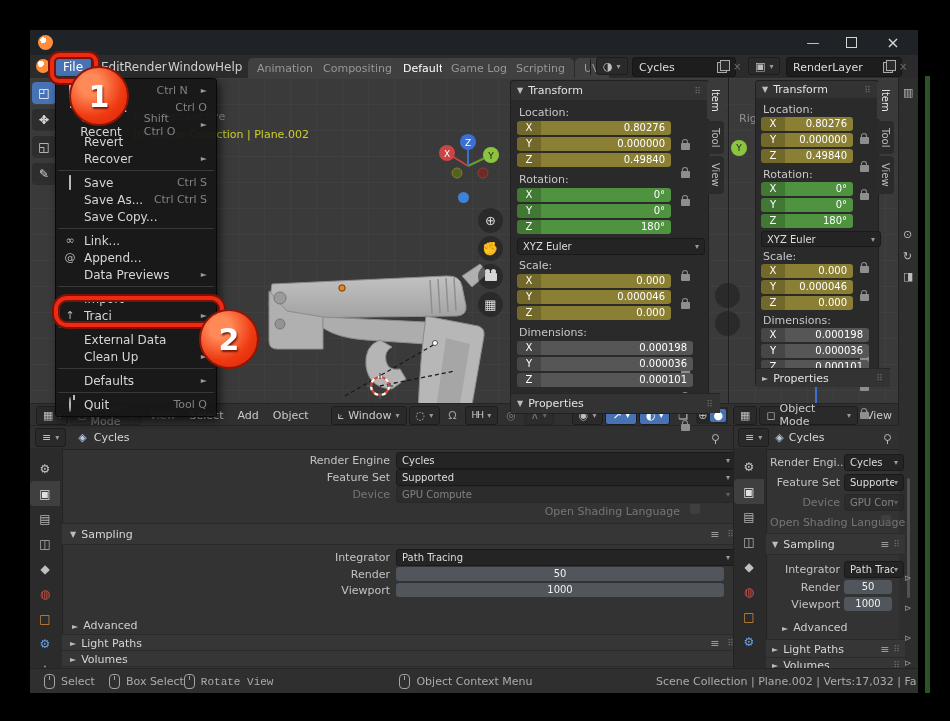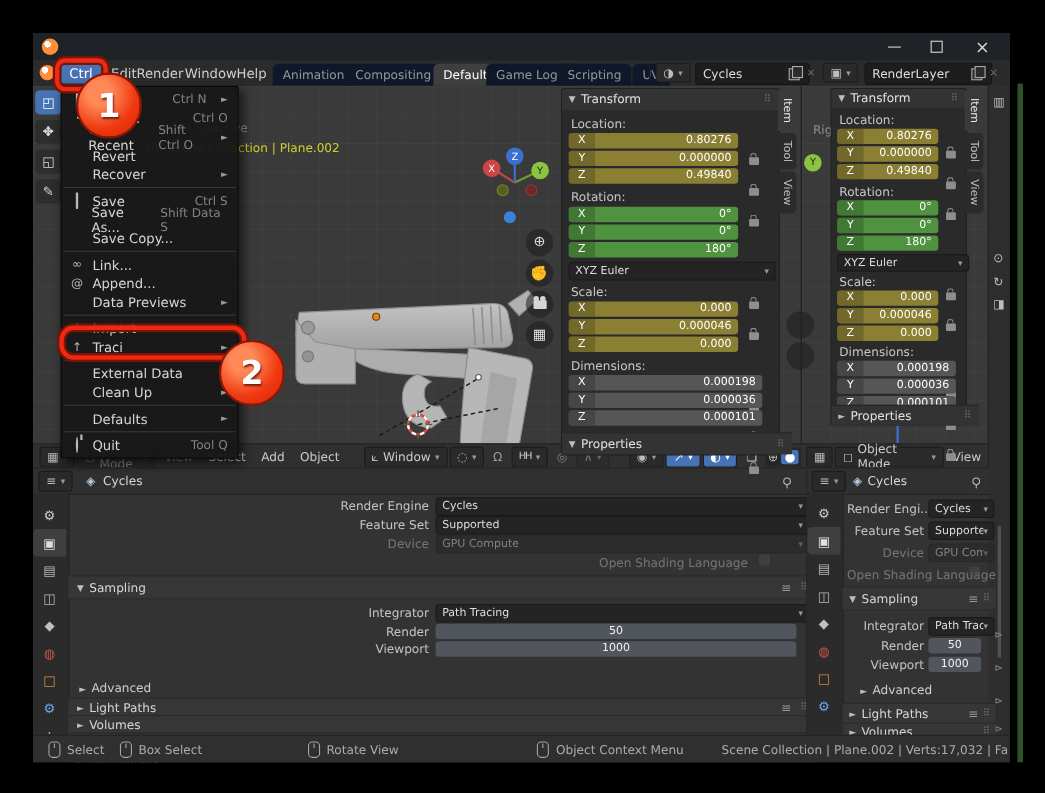--- a/index.html
+++ b/index.html
@@ -9,21 +9,21 @@
   
   .titlebar{left:0;top:0;width:888px;height:25px;background:#1f2226;display:flex;align-items:center;}
   .blogo{width:15px;height:15px;border-radius:50%;background:radial-gradient(circle at 35% 35%,#fff 0 3px,#ff8d3c 3px);margin-left:8px;}
   .wtitle{margin-left:8px;color:#dcdcdc;font-size:12px;white-space:nowrap;}
   .wbtn{width:34px;height:25px;display:flex;align-items:center;justify-content:center;color:#d5d5d5;font-size:13px;}
   .maxico{width:9px;height:9px;border:1px solid #d5d5d5;}
   
   .menubar{left:0;top:25px;width:888px;height:23px;background:#2b2b2b;border-bottom:1px solid #1e1e1e;}
   .mb{height:19px;display:flex;align-items:center;padding:0 8px;border-radius:4px;color:#cfcfcf;font-size:12px;}
   .mb.active{background:#4772b3;color:#fff;}
-  .wstab{height:20px;display:flex;align-items:center;padding:0 9px;border-radius:5px 5px 0 0;background:#0f172a;color:#979797;font-size:11px;}
+  .wstab{height:20px;display:flex;align-items:center;padding:0 9px;border-radius:5px 5px 0 0;background:#404040;color:#979797;font-size:11px;}
   .wstab.on{background:#3f3f3f;color:#fff;}
   .dfield{height:18px;background:#1d1d1d;border:1px solid #161616;border-radius:3px;display:flex;align-items:center;color:#ddd;font-size:11px;padding-left:6px;}
   .copyico{width:8px;height:9px;border:1px solid #aaa;position:relative;background:#2b2b2b;}
   .copyico::before{content:"";position:absolute;left:2px;top:-3px;width:8px;height:9px;border:1px solid #aaa;background:#2b2b2b;}
   
   .vp{background:#3a3a3a;background-image:linear-gradient(rgba(80,80,80,.25) 1px,transparent 1px),linear-gradient(90deg,rgba(80,80,80,.25) 1px,transparent 1px);background-size:26px 26px;}
   .ttool{width:24px;height:22px;border-radius:4px;background:rgba(0,0,0,.22);color:#d8d8d8;display:flex;align-items:center;justify-content:center;font-size:12px;}
   .ttool.on{background:#4772b3;color:#fff;}
   .navb{width:25px;height:25px;border-radius:50%;background:rgba(30,30,30,.55);color:#ddd;display:flex;align-items:center;justify-content:center;font-size:13px;}
   .camico{width:12px;height:8px;background:#d6d6d6;border-radius:1px;position:relative;}
@@ -108,21 +108,21 @@
             <span class="maxico"></span>
           </div>
         </div>
       <div class="r" style="right:8px;top:0;">
           <div class="wbtn" style="font-size:16px;">×</div>
         </div>
     </div>
 
     <div class="r menubar">
       <div class="r" style="left:6px;top:4px;width:14px;height:14px;border-radius:50%;background:radial-gradient(circle at 35% 35%,#fff 0 3px,#ff8d3c 3px);"></div>
-      <div class="r mb active" style="left:25px;top:2px;">Ctrl</div>
+      <div class="r mb active" style="left:25px;top:2px;">File</div>
       <div class="r mb" style="left:63px;top:2px;">Edit</div>
       <div class="r mb" style="left:86px;top:2px;">Render</div>
       <div class="r mb" style="left:130px;top:2px;">Window</div>
       <div class="r mb" style="left:177px;top:2px;">Help</div>
       <div class="r wstab" style="left:218px;top:3px;">Animation</div>
       <div class="r wstab" style="left:284px;top:3px;">Compositing</div>
       <div class="r wstab on" style="left:364px;top:3px;">Default</div>
       <div class="r wstab" style="left:412px;top:3px;">Game Logic</div>
       <div class="r wstab" style="left:477px;top:3px;">Scripting</div>
       <div class="r wstab" style="left:545px;top:3px;">UV</div>
@@ -622,21 +622,21 @@
 
     <div class="r bar" style="left:0;top:638px;width:888px;height:25px;background:#2f2f2f;">
       <div class="shint" style="margin-left:14px;">
           <span class="ms"></span>
           <span>Select</span>
         </div>
       <div class="shint" style="margin-left:14px;">
           <span class="ms"></span>
           <span>Box Select</span>
         </div>
-      <div class="shint" style="margin-left:96px;">
+      <div class="shint" style="font-family:Liberation Mono, monospace;">
           <span class="ms"></span>
           <span>Rotate View</span>
         </div>
       <div class="shint" style="margin-left:126px;">
           <span class="ms"></span>
           <span>Object Context Menu</span>
         </div>
       <div style="margin-left:auto;margin-right:2px;color:#ababab;font-size:11px;white-space:nowrap;overflow:hidden;max-width:260px;">Scene Collection | Plane.002 | Verts:17,032 | Faces:14,389</div>
     </div>
 
@@ -669,21 +669,21 @@
         </div>
       <div class="msep"></div>
       <div class="mi">
           <span class="mico"><span class="sheetico" style="background:#b9b9b9;"></span></span>
           <span>Save</span>
           <span class="sc">Ctrl S</span>
         </div>
       <div class="mi">
           <span class="mico"></span>
           <span>Save As...</span>
-          <span class="sc">Shift Data S</span>
+          <span class="sc">Ctrl Ctrl S</span>
         </div>
       <div class="mi">
           <span class="mico"></span>
           <span>Save Copy...</span>
         </div>
       <div class="msep"></div>
       <div class="mi">
           <span class="mico">∞</span>
           <span>Link...</span>
         </div>

